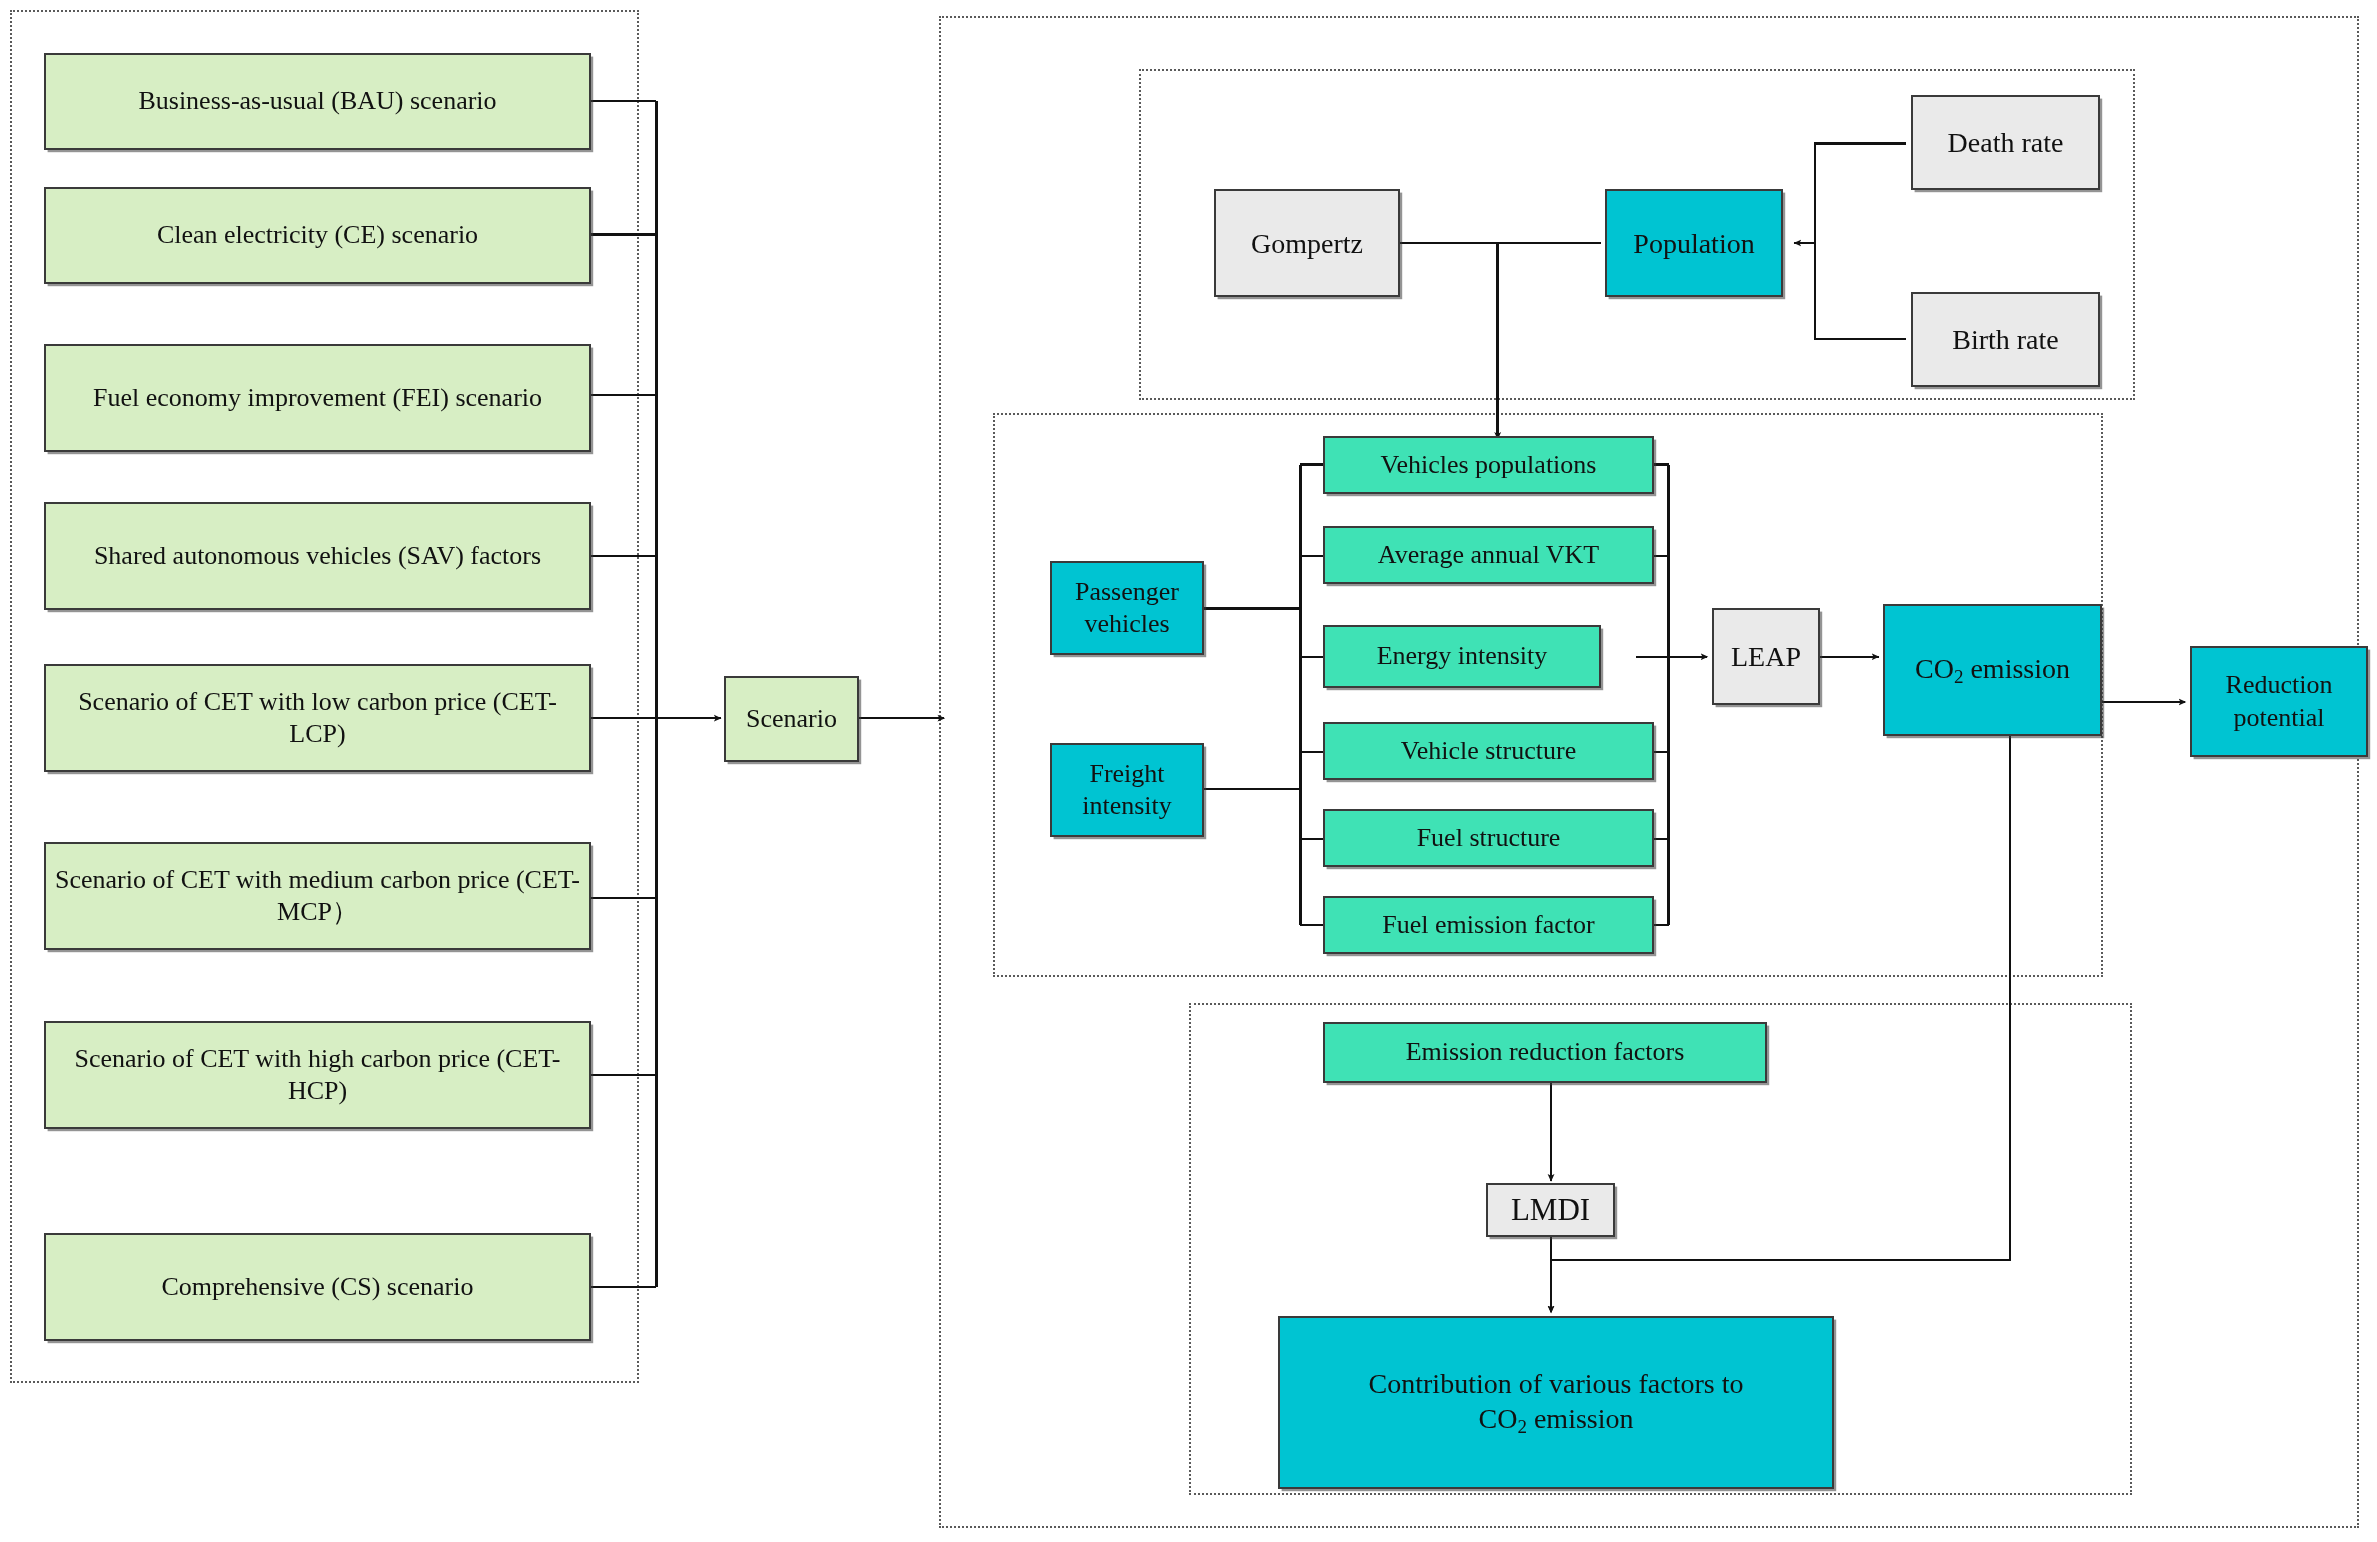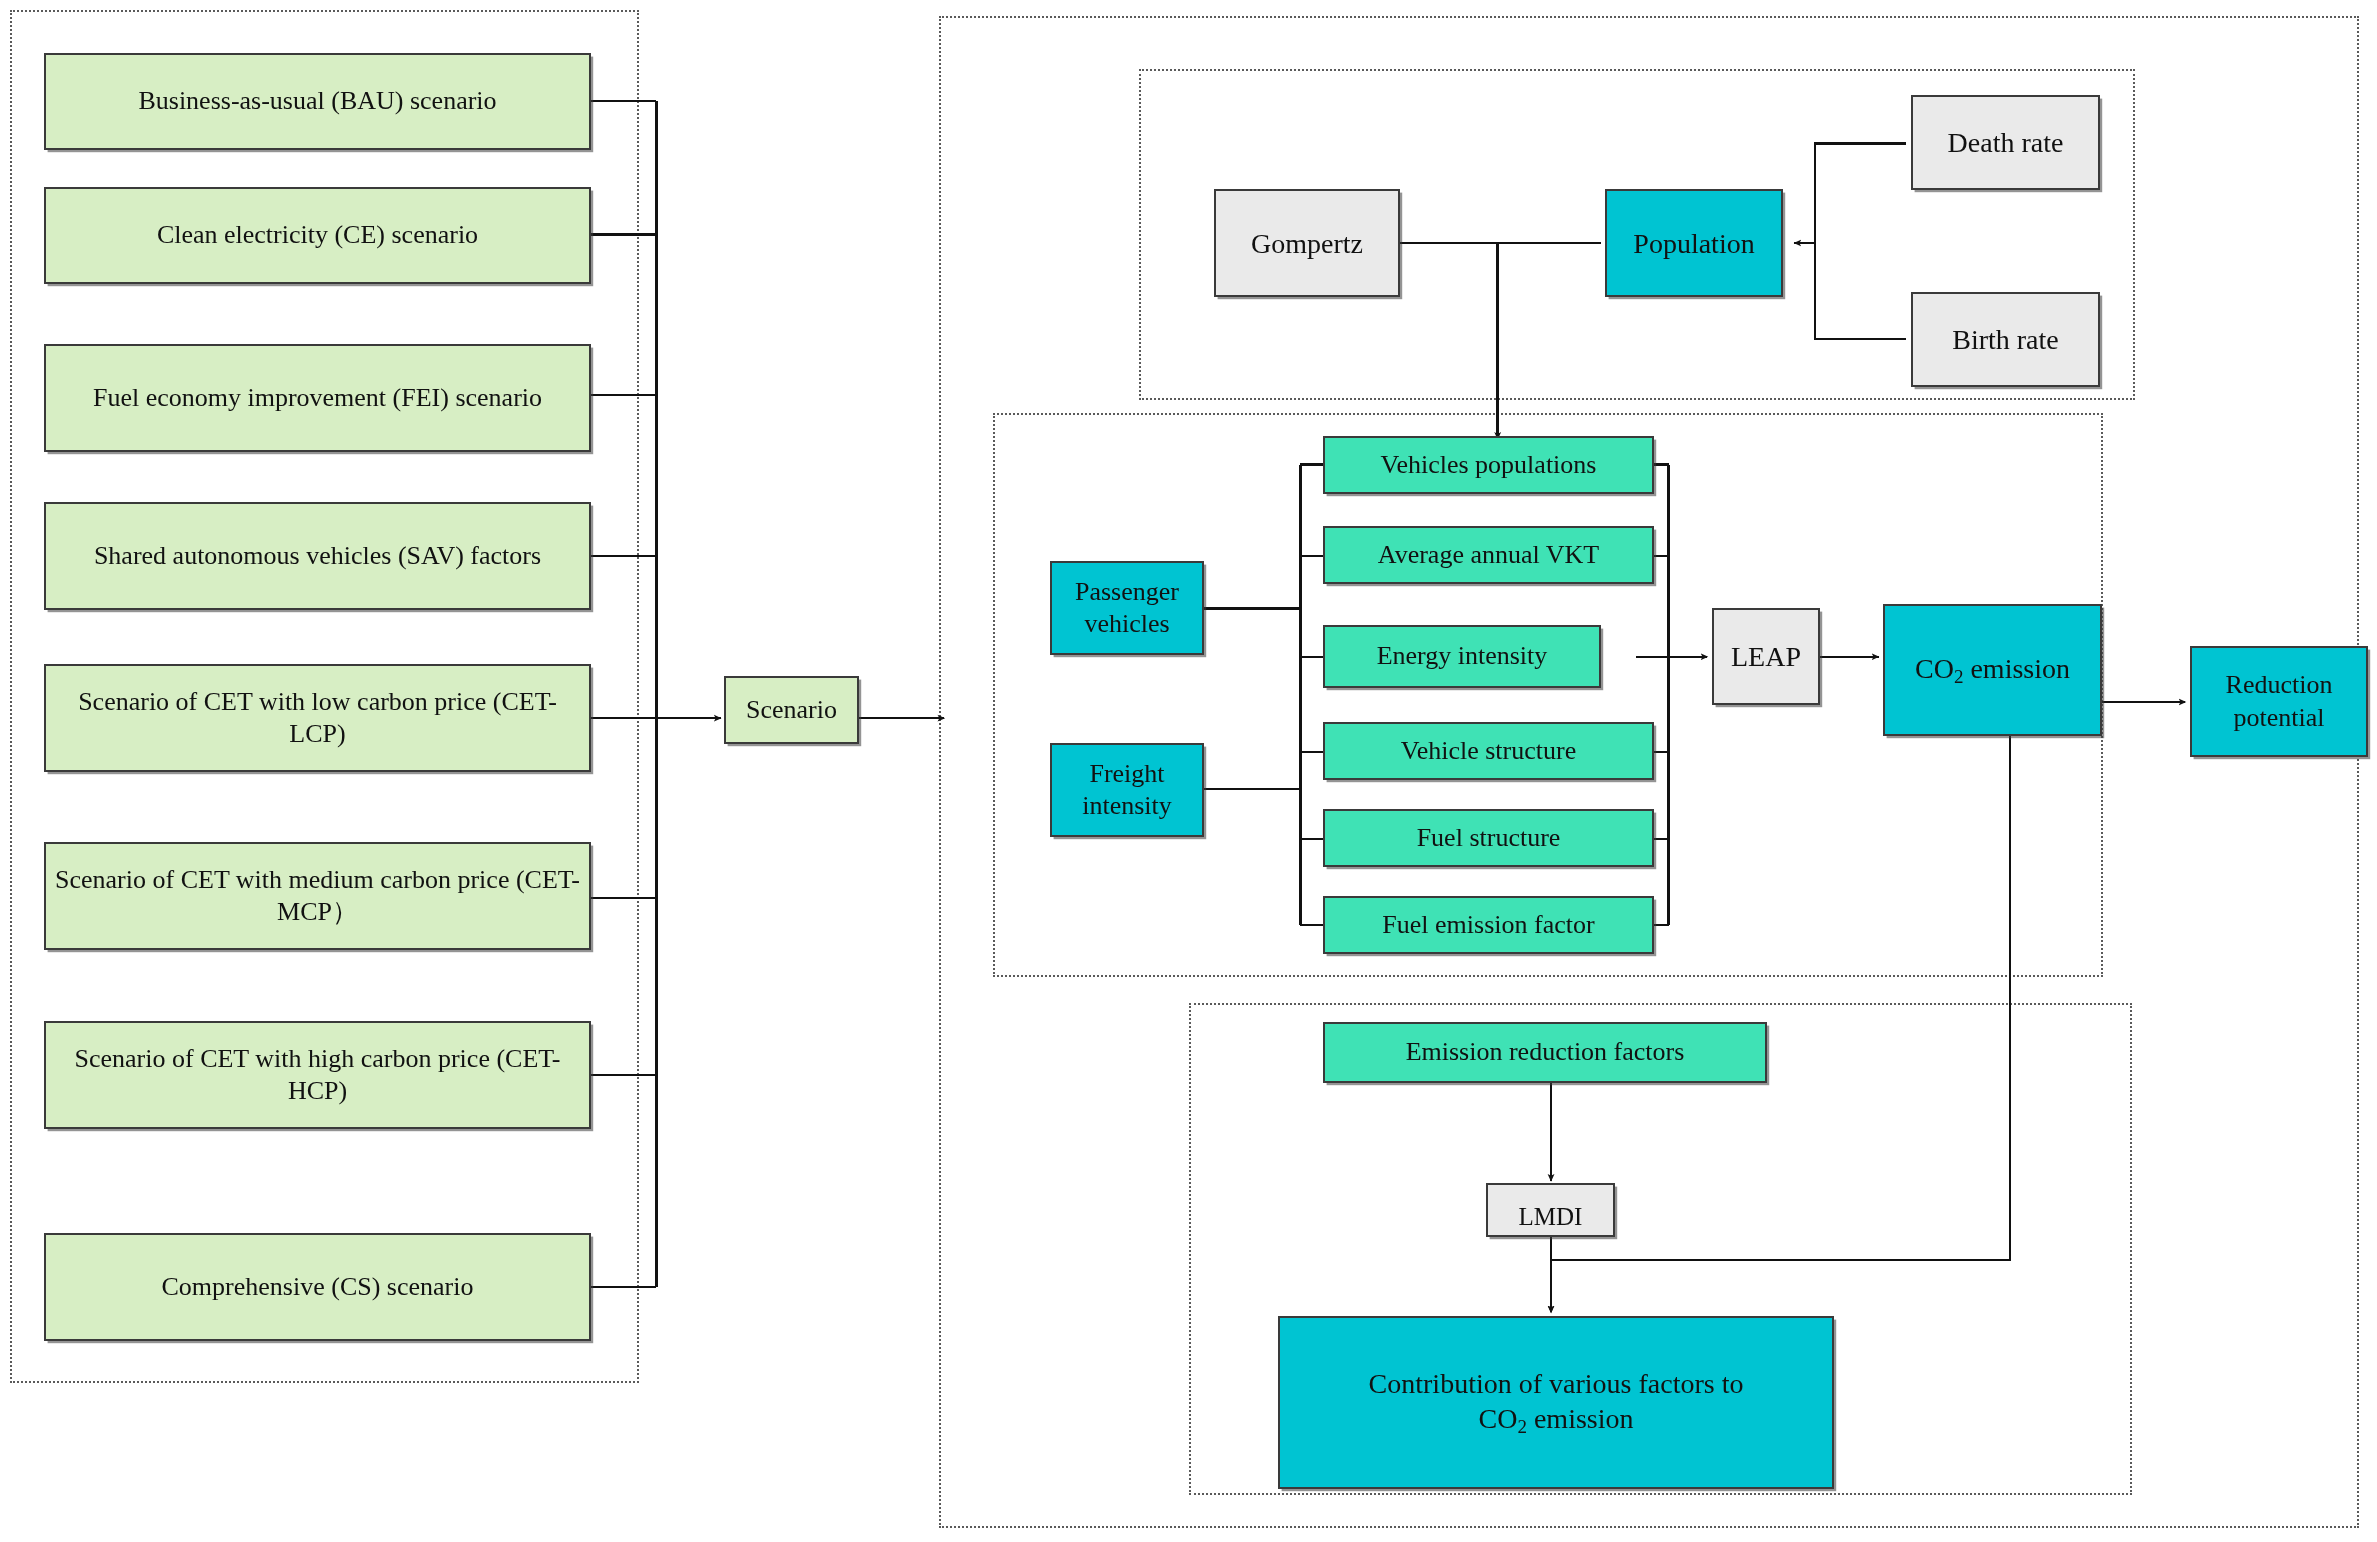--- a/index.html
+++ b/index.html
@@ -8,21 +8,21 @@
   svg#wires{position:absolute;left:0;top:0;width:2377px;height:1543px;pointer-events:none;}
   .grp{position:absolute;border:2.2px dotted #5a5a5a;box-sizing:border-box;}
   .node{position:absolute;box-sizing:border-box;border:2.2px solid #3a3a3a;
         display:flex;align-items:center;justify-content:center;text-align:center;
         color:#111;line-height:1.25;padding:2.9px 7.3px;
         box-shadow:2.9px 2.9px 0 -0.7px rgba(60,60,60,.55);}
   .green{background:#d7eec4;}
   .teal-d{background:#00c4d2;}
   .teal-l{background:#3fe2b5;}
   .grey{background:#eaeaea;}
-  .fs34{font-size:25px;align-items:flex-end;}
+  .fs34{font-size:31px;}
   .fs36{font-size:26px;}
   .fs38{font-size:28px;}
   sub{font-size:.68em;vertical-align:-0.28em;}
 </style>
 </head>
 <body>
 
 <div id="stage">
 
   <div class="grp" style="left:9.5px;top:10.2px;width:629px;height:1373px;"></div>
@@ -114,21 +114,21 @@
   <div class="node green fs36" style="left:44px;top:842px;width:547px;height:108px;">
     <span>Scenario of CET with medium carbon price (CET-MCP）</span>
   </div>
   <div class="node green fs36" style="left:44px;top:1021px;width:547px;height:108px;">
     <span>Scenario of CET with high carbon price (CET-HCP)</span>
   </div>
   <div class="node green fs36" style="left:44px;top:1233px;width:547px;height:108px;justify-content:center;">
     <span>Comprehensive (CS) scenario</span>
   </div>
 
-  <div class="node green fs36" style="left:724px;top:676px;width:135px;height:68px;">
+  <div class="node green fs36" style="left:724px;top:676px;width:135px;height:86px;">
     <span>Scenario</span>
   </div>
 
   <div class="node grey fs38" style="left:1214px;top:189px;width:186px;height:108px;">
     <span>Gompertz</span>
   </div>
   <div class="node teal-d fs38" style="left:1605px;top:189px;width:178px;height:108px;">
     <span>Population</span>
   </div>
   <div class="node grey fs38" style="left:1911px;top:95px;width:189px;height:95px;">

